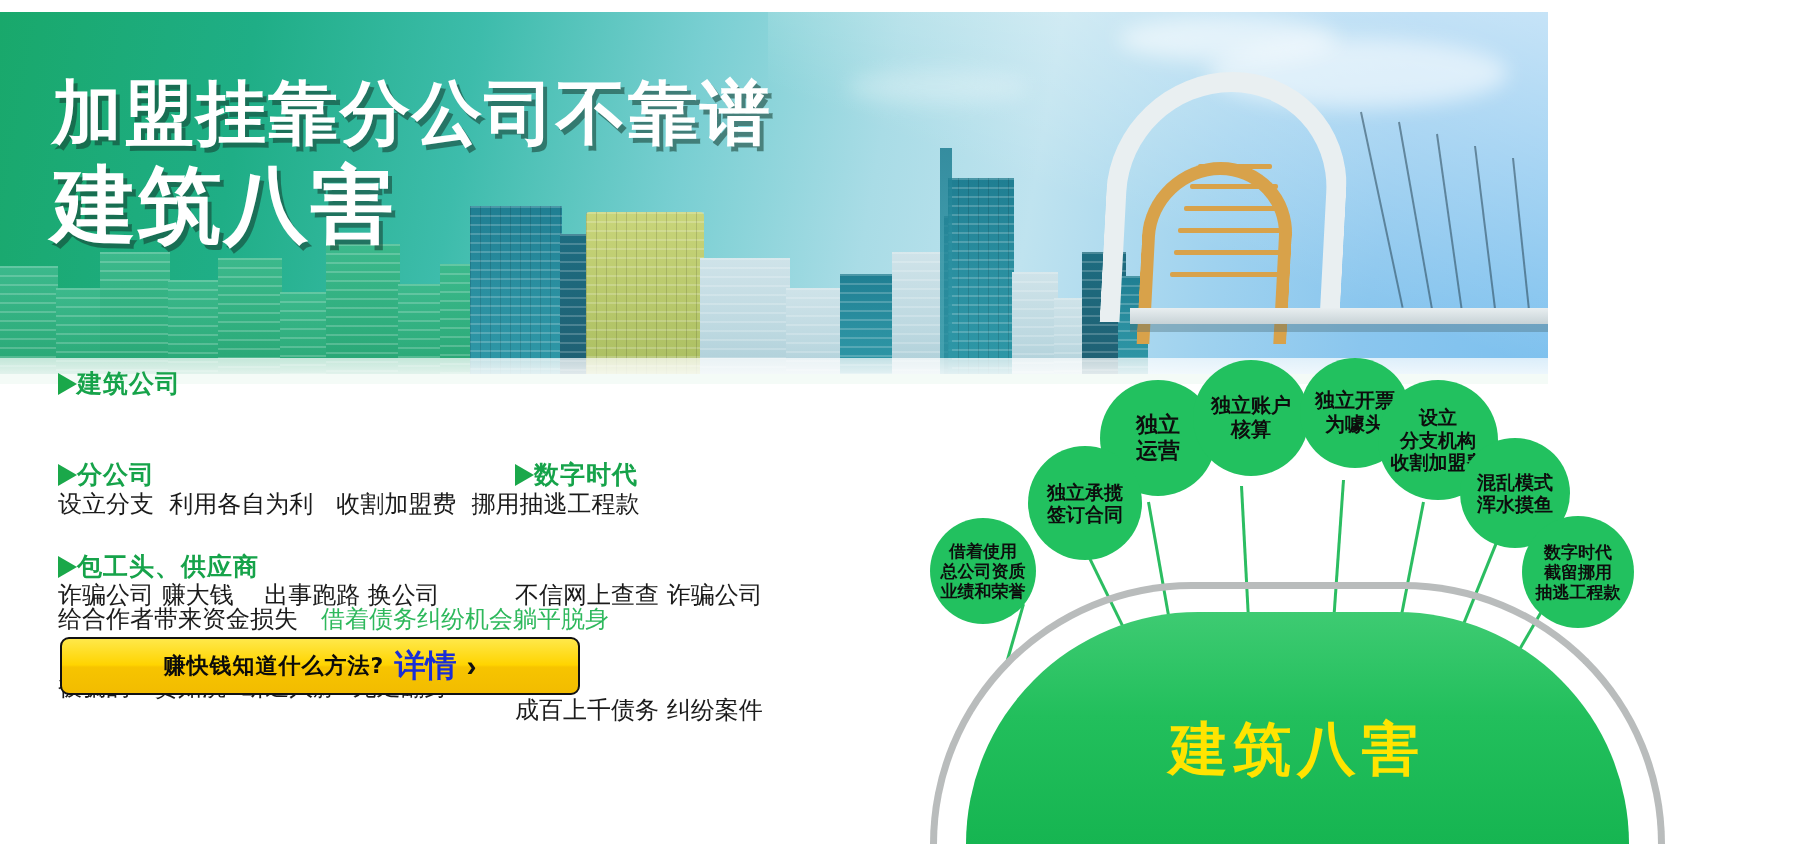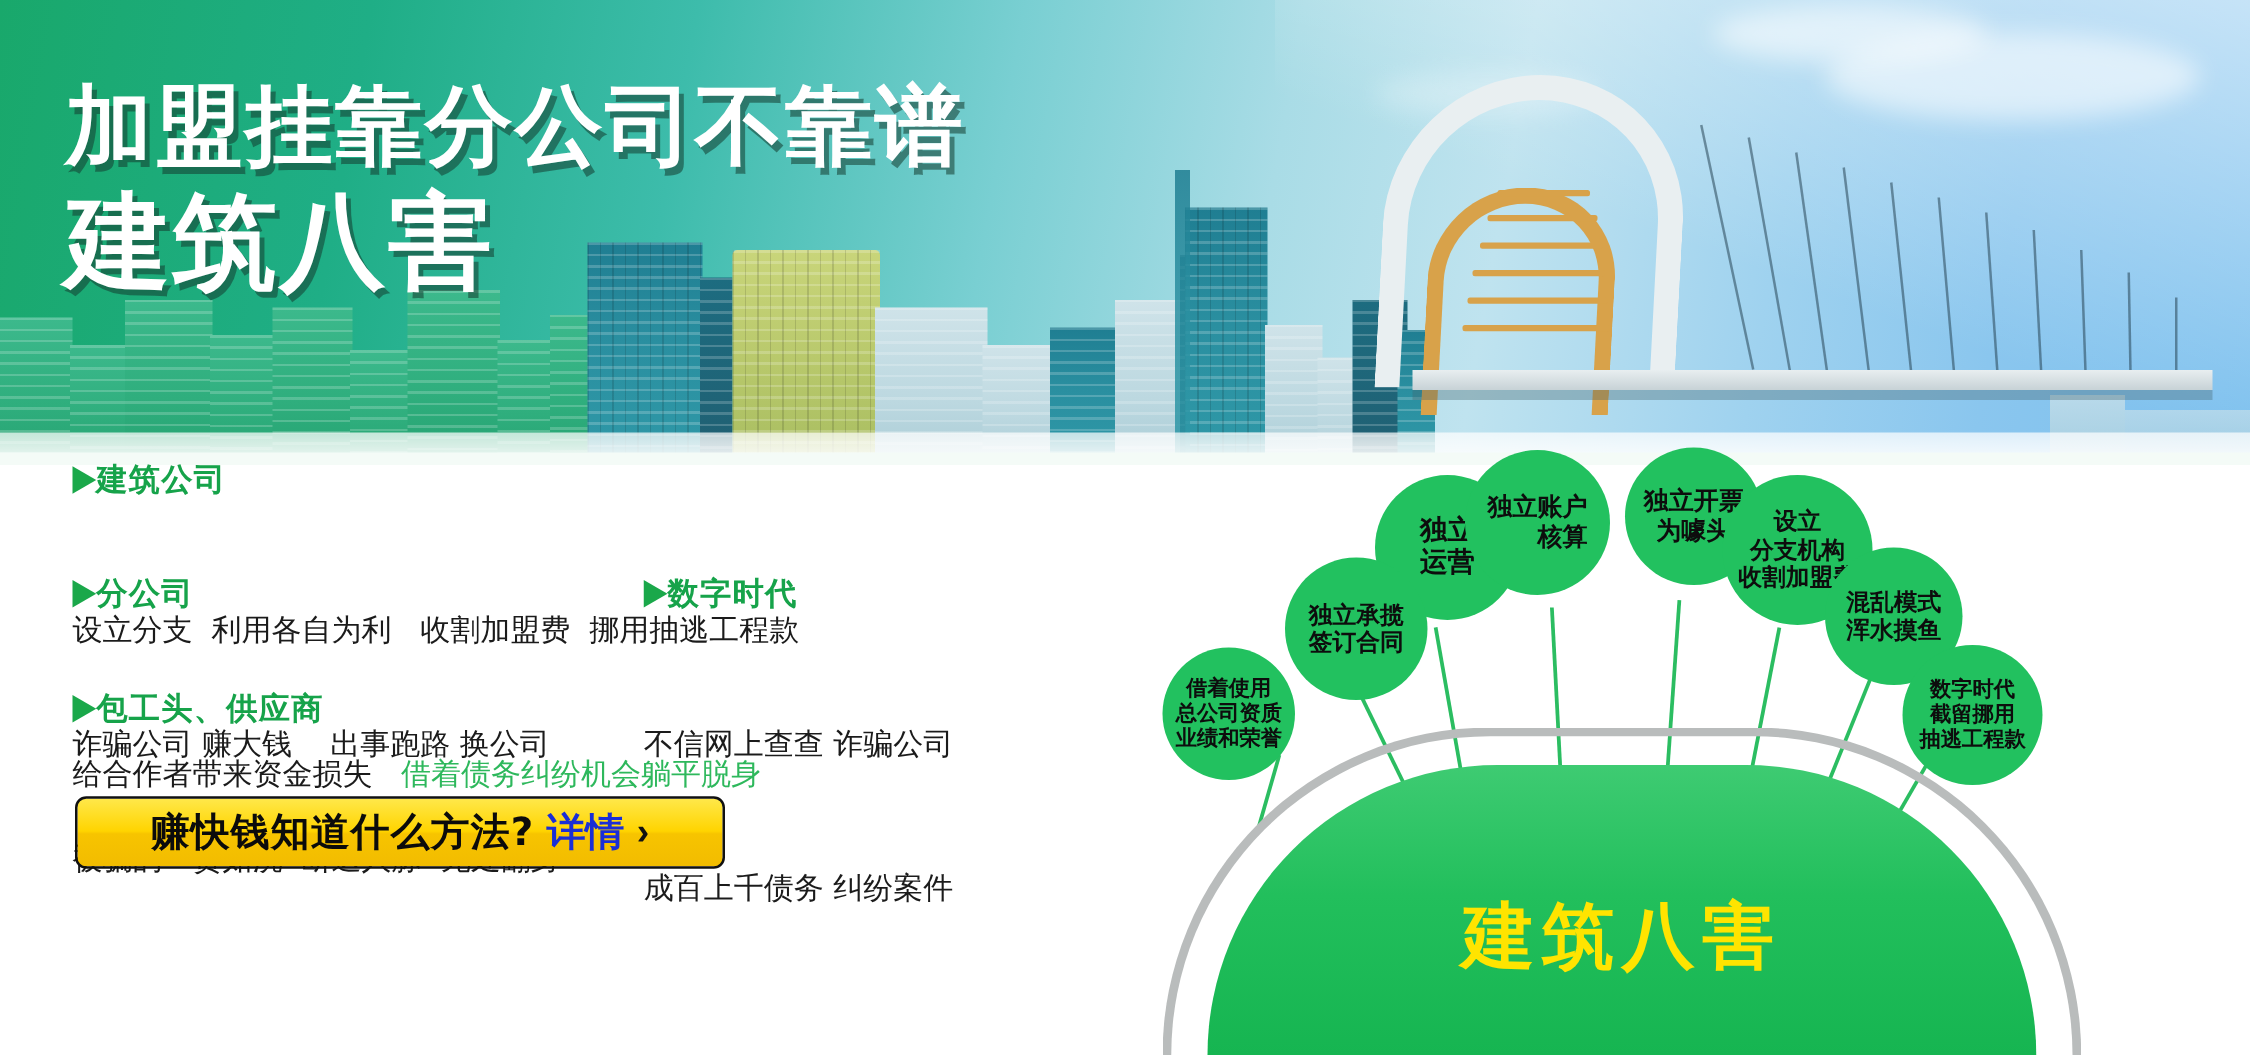--- a/index.html
+++ b/index.html
@@ -4,21 +4,21 @@
 <style>
   html,body{margin:0;padding:0;}
   body{
     width:1800px;height:844px;overflow:hidden;
     background:#ffffff;
     font-family:"Liberation Sans","DejaVu Sans",sans-serif;
   }
   #stage{position:relative;width:1800px;height:844px;overflow:hidden;background:#fff;}
 
   
-  .hero{position:absolute;left:0;top:0;width:1800px;height:372px;overflow:hidden;
+  .hero{position:absolute;left:0;top:12px;width:1548px;height:372px;overflow:hidden;
         background:linear-gradient(100deg,#19a86b 0%,#1fae86 16%,#3dbcab 30%,#79cfd2 44%,#a9dce6 56%,#bfe3ef 66%,#9fd2ef 78%,#8ac6ee 88%,#7cc0ee 100%);}
   .sky-glow{position:absolute;right:0;top:0;width:780px;height:372px;
         background:linear-gradient(200deg,rgba(255,255,255,.55) 0%,rgba(255,255,255,0) 55%);}
   .cloud{position:absolute;border-radius:50%;background:rgba(255,255,255,.55);filter:blur(10px);}
   .c1{right:40px;top:26px;width:300px;height:70px;}
   .c2{right:210px;top:4px;width:220px;height:46px;}
   .c3{right:520px;top:58px;width:180px;height:34px;opacity:.5;}
 
   
   .skyline{position:absolute;left:0;bottom:0;width:1800px;height:250px;}
@@ -71,21 +71,21 @@
   #sec-company{left:58px;top:-5px;}
   #sec-branch{left:58px;top:86px;}
   #sec-contractor{left:58px;top:178px;}
   #sec-digital{left:515px;top:86px;}
 
   
   .cta{position:absolute;left:60px;top:265px;width:520px;height:58px;border-radius:9px;
        background:linear-gradient(180deg,#ffe84a 0%,#ffd400 48%,#f7c400 52%,#f2bc00 100%);
        border:2px solid #111;box-sizing:border-box;
        display:flex;align-items:center;justify-content:center;gap:10px;cursor:pointer;}
-  .cta-main{font-family:"DejaVu Sans","Liberation Sans",sans-serif;font-weight:bold;font-size:31px;color:#0b0b0b;letter-spacing:1px;}
+  .cta-main{font-family:"DejaVu Sans","Liberation Sans",sans-serif;font-weight:bold;font-size:22px;color:#0b0b0b;letter-spacing:1px;}
   .cta-link{font-family:"DejaVu Sans","Liberation Sans",sans-serif;font-weight:bold;font-size:31px;color:#1a2ed6;}
   .cta-arrow{font-size:30px;color:#111;font-weight:bold;line-height:1;}
 
   
   .diagram{position:absolute;left:900px;top:372px;width:900px;height:472px;}
   .dome-outer{position:absolute;left:30px;top:210px;width:735px;height:262px;
       border:7px solid #b9bcbc;border-bottom:none;border-radius:368px 368px 0 0;box-sizing:border-box;background:transparent;}
   .dome{position:absolute;left:66px;top:240px;width:663px;height:232px;
       border-radius:332px 332px 0 0;
       background:linear-gradient(180deg,#3ecb72 0%,#22bf5c 45%,#16b551 100%);}
@@ -297,21 +297,21 @@
 业绩和荣誉</span>
     </div>
     <div class="bubble" style="left:200px;top:8px;width:116px;height:116px;">
       <span style="font-size:22px;">独立
 运营</span>
     </div>
     <div class="bubble" style="left:128px;top:74px;width:114px;height:114px;">
       <span style="font-size:19px;">独立承揽
 签订合同</span>
     </div>
-    <div class="bubble" style="left:272px;top:-12px;width:116px;height:116px;text-align:right;">
+    <div class="bubble" style="left:293px;top:-12px;width:116px;height:116px;">
       <span style="font-size:20px;">独立账户
 核算</span>
     </div>
     <div class="bubble" style="left:400px;top:-14px;width:110px;height:110px;">
       <span style="font-size:20px;">独立开票
 为噱头</span>
     </div>
     <div class="bubble" style="left:478px;top:8px;width:120px;height:120px;">
       <span style="font-size:19px;">设立
 分支机构

